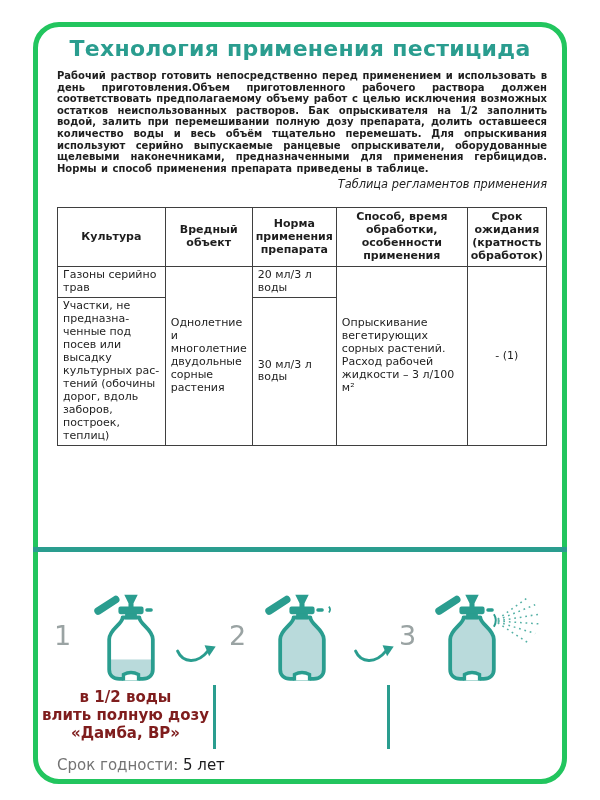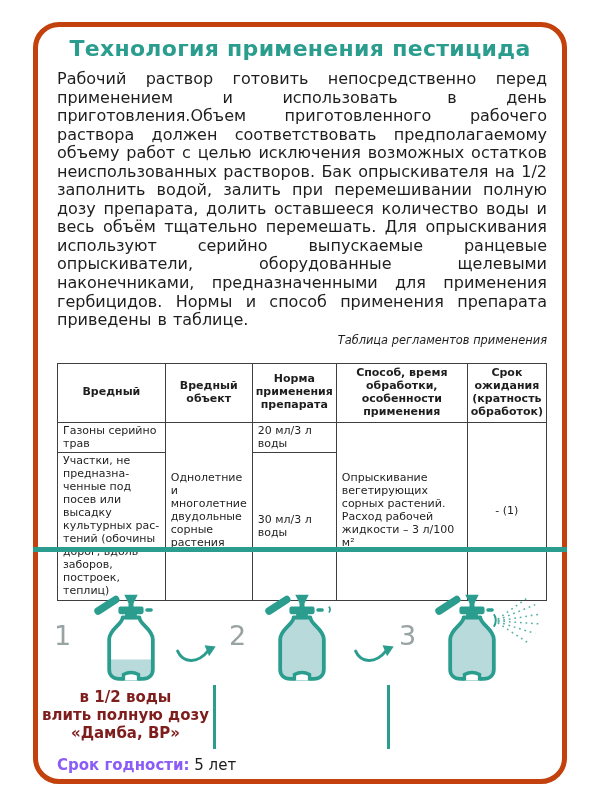--- a/index.html
+++ b/index.html
@@ -1,24 +1,24 @@
 <!DOCTYPE html>
 <html><head>
 <meta charset="utf-8">
 <style>
   html,body{margin:0;padding:0;background:#ffffff;}
   .canvas{position:relative;width:600px;height:800px;background:#fff;
           font-family:"DejaVu Sans",sans-serif;color:#1f1f1f;overflow:hidden;}
   .panel{position:absolute;left:33px;top:22px;width:534px;height:762px;
-         border:5px solid #c2410c;border-radius:26px;background:#fff;box-sizing:border-box;}
+         border:5px solid #22c55e;border-radius:26px;background:#fff;box-sizing:border-box;}
   .doc-title{margin-top:9px;text-align:center;font-size:22px;font-weight:bold;
              color:#2a9d8f;letter-spacing:.3px;}
   .content{padding:0 15px 0 19px;}
-  .intro{margin-top:9px;font-size:16px;line-height:1.16;text-align:justify;
-         word-spacing:1px;color:#1e1e1e;}
+  .intro{margin-top:9px;font-size:10px;line-height:1.16;text-align:justify;
+         word-spacing:1px;color:#1e1e1e;font-weight:bold;}
   .table-caption{margin:3px 0 16px;font-size:11.4px;font-style:italic;text-align:right;color:#1e1e1e;}
   table.reg{border-collapse:collapse;width:100%;font-size:11px;line-height:1.18;color:#1e1e1e;}
   table.reg th,table.reg td{border:1px solid #3f3f3f;padding:2px 5px;vertical-align:middle;}
   table.reg th{font-weight:bold;text-align:center;padding:3px 3px;}
   td.c-center{text-align:center;}
   tr.row-thin td{height:16px;}
   .safety{margin-top:8px;font-size:11.4px;line-height:1.2;text-align:justify;word-spacing:1px;}
   .scheme-divider{position:absolute;left:-5px;top:520px;width:534px;height:5px;
                   background:#2a9d8f;border:0;}
   .scheme-title{position:absolute;left:0;top:533px;width:100%;text-align:center;
@@ -32,21 +32,21 @@
   .step1 .bottle{left:50px;}.step2 .bottle{left:46px;}.step3 .bottle{left:42px;}
   .arrow{position:absolute;width:42px;height:30px;top:46px;right:-4px;}
   .step2 .arrow{right:-8px;}
   .spray{position:absolute;width:48px;height:54px;top:0;right:22px;}
   .caption{position:absolute;left:0;top:88px;width:100%;height:68px;display:flex;
            align-items:center;justify-content:center;text-align:center;
            font-size:15px;font-weight:bold;line-height:1.18;color:#7f1d1d;white-space:pre-line;}
   .sep{position:absolute;top:658px;width:3px;height:64px;background:#2a9d8f;}
   .sep-a{left:175px;}.sep-b{left:349px;}
   .shelf{position:absolute;left:19px;top:729px;font-size:15px;}
-  .shelf .lbl{font-weight:bold;color:#8b5cf6;}
+  .shelf .lbl{font-weight:normal;color:#737373;}
   .shelf .val{color:#1b1b1d;}
 </style>
 </head>
 <body>
 
 <div class="canvas">
   <div class="panel">
 
     <div class="doc-title">Технология применения пестицида</div>
 
@@ -57,21 +57,21 @@
       <table class="reg">
         <colgroup>
           <col style="width:25%">
             <col style="width:13.7%">
             <col style="width:16%">
           <col style="width:30.4%">
             <col style="width:14.9%">
         </colgroup>
         <thead>
           <tr>
-            <th>Вредный</th>
+            <th>Культура</th>
             <th>Вредный объект</th>
             <th>Норма применения препарата</th>
             <th>Способ, время обработки, особенности применения</th>
             <th>Срок ожидания (кратность обработок)</th>
           </tr>
         </thead>
         <tbody>
           <tr class="row-thin">
             <td>Газоны серийно трав</td>
             <td rowspan="2">Однолетние и многолетние двудольные сорные растения</td>

